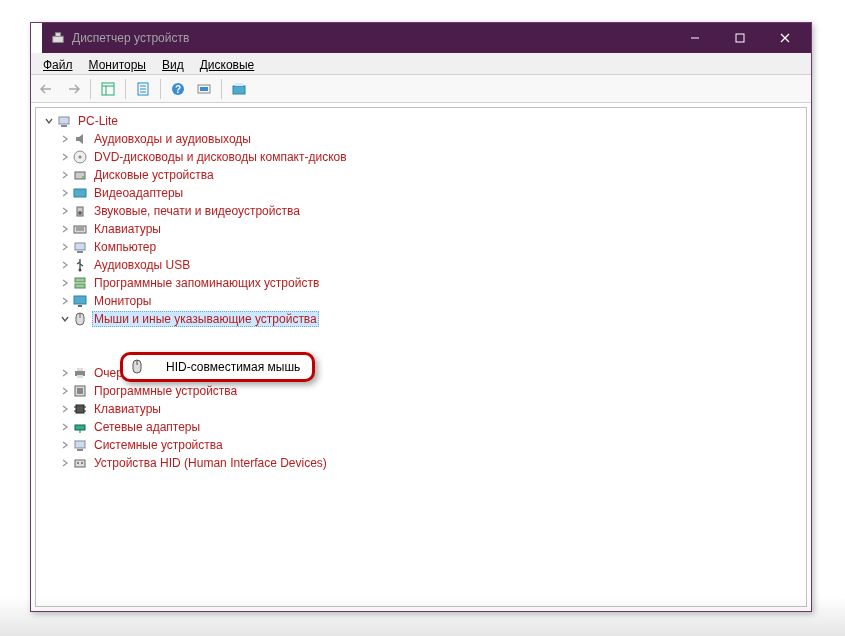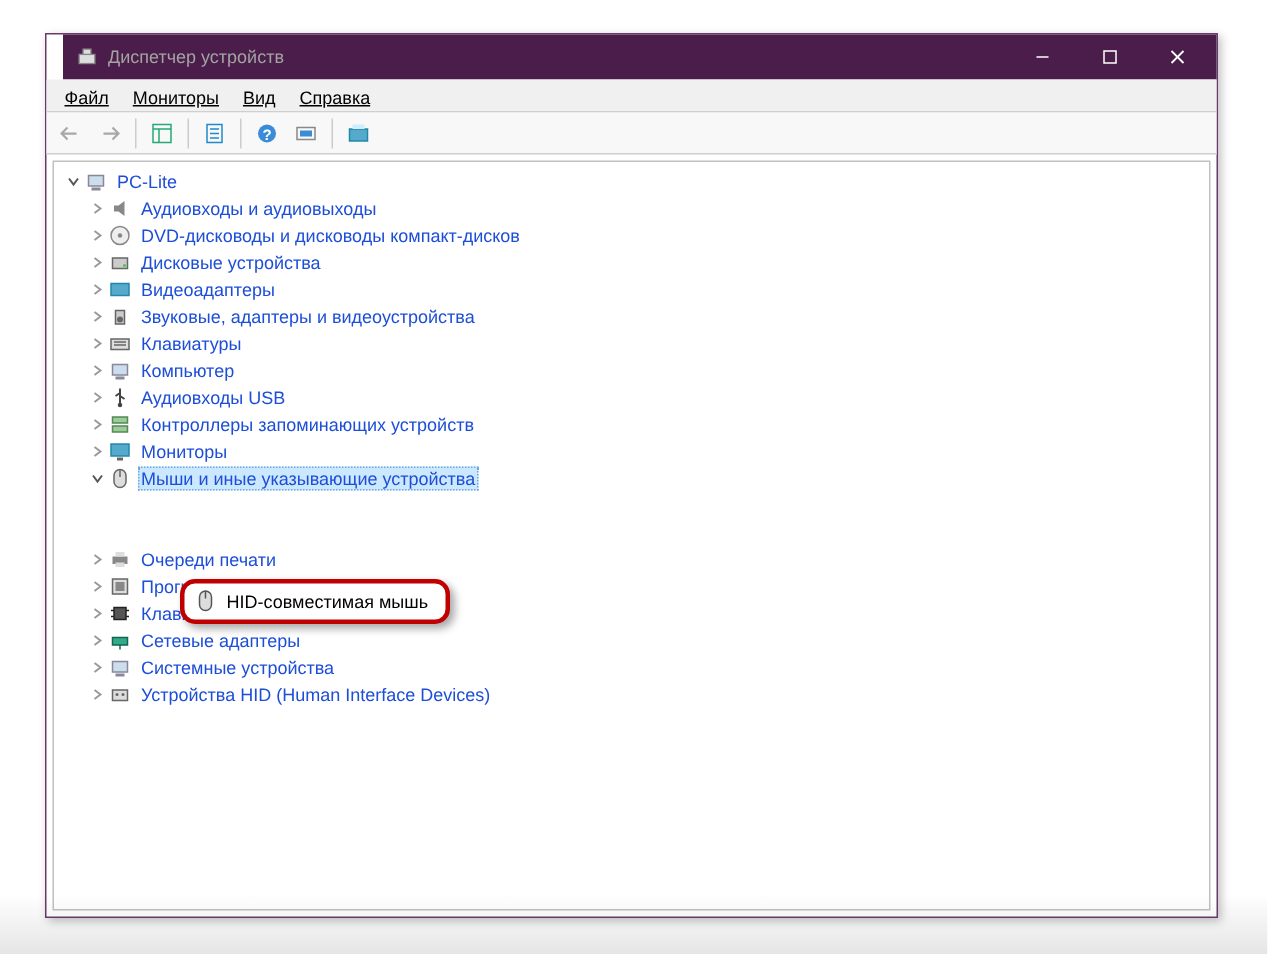--- a/index.html
+++ b/index.html
@@ -82,21 +82,21 @@
 
   .content {
     flex: 1;
     margin: 4px;
     border: 1px solid #c0c0c0;
     background: #fff;
     overflow: auto;
     padding: 4px 2px;
   }
 
-  .tree { font-size: 12px; color:#1d4ed8; }
+  .tree { font-size: 12px; color:#b91c1c; }
   .row {
     display:flex;
     align-items:center;
     height: 18px;
     white-space: nowrap;
   }
   .indent { display:inline-block; }
   .exp {
     width: 14px; height:14px;
     display:inline-flex;align-items:center;justify-content:center;
@@ -162,21 +162,21 @@
             <line x1="9" y1="1" x2="1" y2="9" stroke="#fff" stroke-width="1.2"></line>
           </svg>
         </div>
     </div>
   </div>
 
   <div class="menubar">
     <span class="menuitem"><span class="mn-underline">Файл</span></span>
     <span class="menuitem"><span class="mn-underline">Мониторы</span></span>
     <span class="menuitem"><span class="mn-underline">Вид</span></span>
-    <span class="menuitem"><span class="mn-underline">Справка</span></span>
+    <span class="menuitem"><span class="mn-underline">Дисковые</span></span>
   </div>
 
   <div class="toolbar">
     <div class="toolbtn disabled">
         <svg width="14" height="12">
           <path d="M5 2 L1 6 L5 10 M1 6 H11" stroke="#333" fill="none" stroke-width="1.5"></path>
         </svg>
       </div>
     <div class="toolbtn disabled">
         <svg width="14" height="12">
@@ -306,21 +306,21 @@
               <svg width="10" height="10">
                 <path d="M3 2 L7 5 L3 8" fill="none" stroke="#999" stroke-width="1.3"></path>
               </svg>
             </span>
             <span class="ico">
               <svg width="14" height="14">
                 <rect x="4" y="3" width="6" height="9" fill="#ccc" stroke="#666"></rect>
                 <circle cx="7" cy="9" r="2" fill="#666"></circle>
               </svg>
             </span>
-            <span class="label">Звуковые, адаптеры и видеоустройства</span>
+            <span class="label">Звуковые, печати и видеоустройства</span>
           </div>
           <div class="row">
             <span class="indent" style="width:20px"></span>
             <span class="exp">
               <svg width="10" height="10">
                 <path d="M3 2 L7 5 L3 8" fill="none" stroke="#999" stroke-width="1.3"></path>
               </svg>
             </span>
             <span class="ico">
               <svg width="14" height="14">
@@ -367,21 +367,21 @@
               <svg width="10" height="10">
                 <path d="M3 2 L7 5 L3 8" fill="none" stroke="#999" stroke-width="1.3"></path>
               </svg>
             </span>
             <span class="ico">
               <svg width="14" height="14">
                 <rect x="2" y="2" width="10" height="4" fill="#9c9" stroke="#585"></rect>
                 <rect x="2" y="8" width="10" height="4" fill="#9c9" stroke="#585"></rect>
               </svg>
             </span>
-            <span class="label">Контроллеры запоминающих устройств</span>
+            <span class="label">Программные запоминающих устройств</span>
           </div>
           <div class="row">
             <span class="indent" style="width:20px"></span>
             <span class="exp">
               <svg width="10" height="10">
                 <path d="M3 2 L7 5 L3 8" fill="none" stroke="#999" stroke-width="1.3"></path>
               </svg>
             </span>
             <span class="ico">
               <svg width="14" height="14">
@@ -517,21 +517,21 @@
               </svg>
             </span>
             <span class="label">Устройства HID (Human Interface Devices)</span>
           </div>
         </div>
 
     </div>
   </div>
 </div>
 
-<div class="callout" style="left:120px; top:386px;">
+<div class="callout" style="left:120px; top:352px;gap:15px;">
   <span class="ico">
       <svg width="12" height="16">
         <rect x="2" y="1" width="8" height="13" rx="4" fill="#ddd" stroke="#555"></rect>
         <line x1="6" y1="1" x2="6" y2="6" stroke="#555"></line>
       </svg>
     </span>
   <span>HID-совместимая мышь</span>
 </div>
 
 <div class="shadow-overlay"></div>

